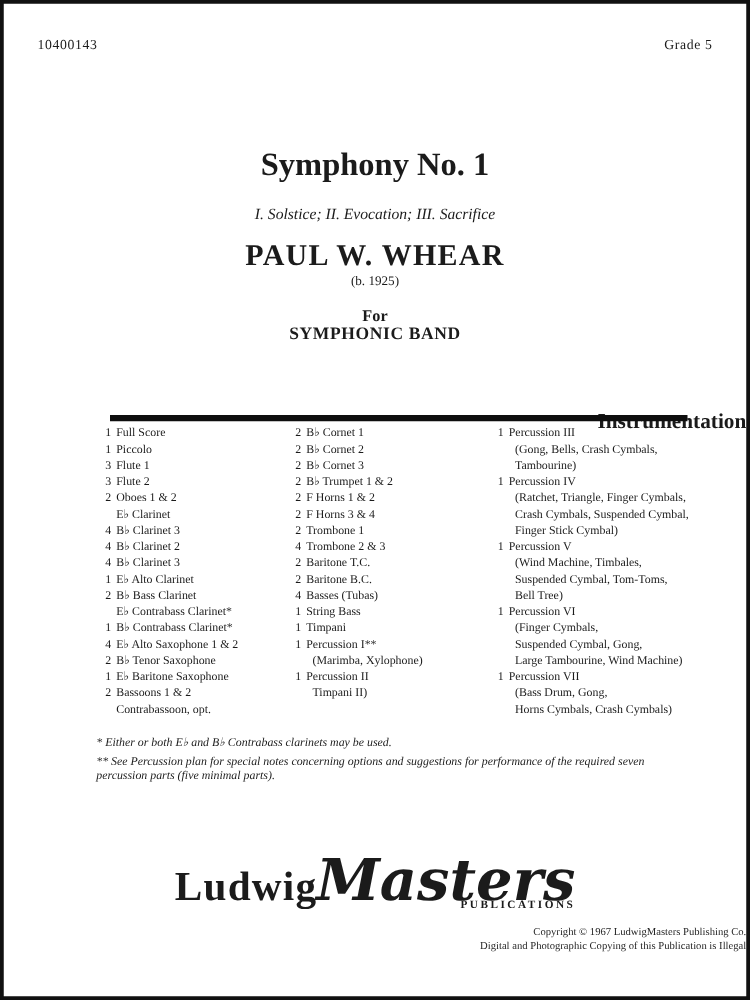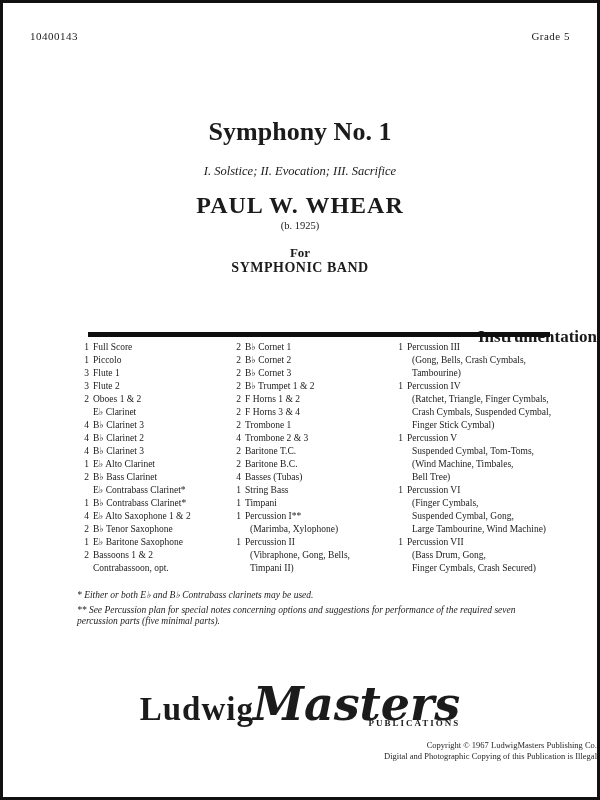--- a/index.html
+++ b/index.html
@@ -245,24 +245,20 @@
         <div class="irow sub">
           <span class="count"></span>
           <span class="iname">(Marimba, Xylophone)</span>
         </div>
         <div class="irow">
           <span class="count">1</span>
           <span class="iname">Percussion II</span>
         </div>
         <div class="irow sub">
           <span class="count"></span>
-          <span class="iname">(Vibraphone, Gong, Bells,</span>
-        </div>
-        <div class="irow sub">
-          <span class="count"></span>
           <span class="iname">Timpani II)</span>
         </div>
       </div>
     <div class="col-3">
         <div class="irow">
           <span class="count">1</span>
           <span class="iname">Percussion III</span>
         </div>
         <div class="irow sub">
           <span class="count"></span>
@@ -287,28 +283,28 @@
         <div class="irow sub">
           <span class="count"></span>
           <span class="iname">Finger Stick Cymbal)</span>
         </div>
         <div class="irow">
           <span class="count">1</span>
           <span class="iname">Percussion V</span>
         </div>
         <div class="irow sub">
           <span class="count"></span>
+          <span class="iname">(Wind Machine, Timbales,</span>
+        </div>
+        <div class="irow sub">
+          <span class="count"></span>
           <span class="iname">Suspended Cymbal, Tom-Toms,</span>
         </div>
         <div class="irow sub">
           <span class="count"></span>
-          <span class="iname">(Wind Machine, Timbales,</span>
-        </div>
-        <div class="irow sub">
-          <span class="count"></span>
           <span class="iname">Bell Tree)</span>
         </div>
         <div class="irow">
           <span class="count">1</span>
           <span class="iname">Percussion VI</span>
         </div>
         <div class="irow sub">
           <span class="count"></span>
           <span class="iname">(Finger Cymbals,</span>
         </div>
@@ -323,21 +319,21 @@
         <div class="irow">
           <span class="count">1</span>
           <span class="iname">Percussion VII</span>
         </div>
         <div class="irow sub">
           <span class="count"></span>
           <span class="iname">(Bass Drum, Gong,</span>
         </div>
         <div class="irow sub">
           <span class="count"></span>
-          <span class="iname">Finger Cymbals, Crash Secured)</span>
+          <span class="iname">Horns Cymbals, Crash Cymbals)</span>
         </div>
       </div>
   </div>
 
   <div class="footnotes">
       <div class="tline">* Either or both E♭ and B♭ Contrabass clarinets may be used.</div>
       <div class="tline">** See Percussion plan for special notes concerning options and suggestions for performance of the required seven percussion parts (five minimal parts).</div>
     </div>
 
   <div class="logo">

